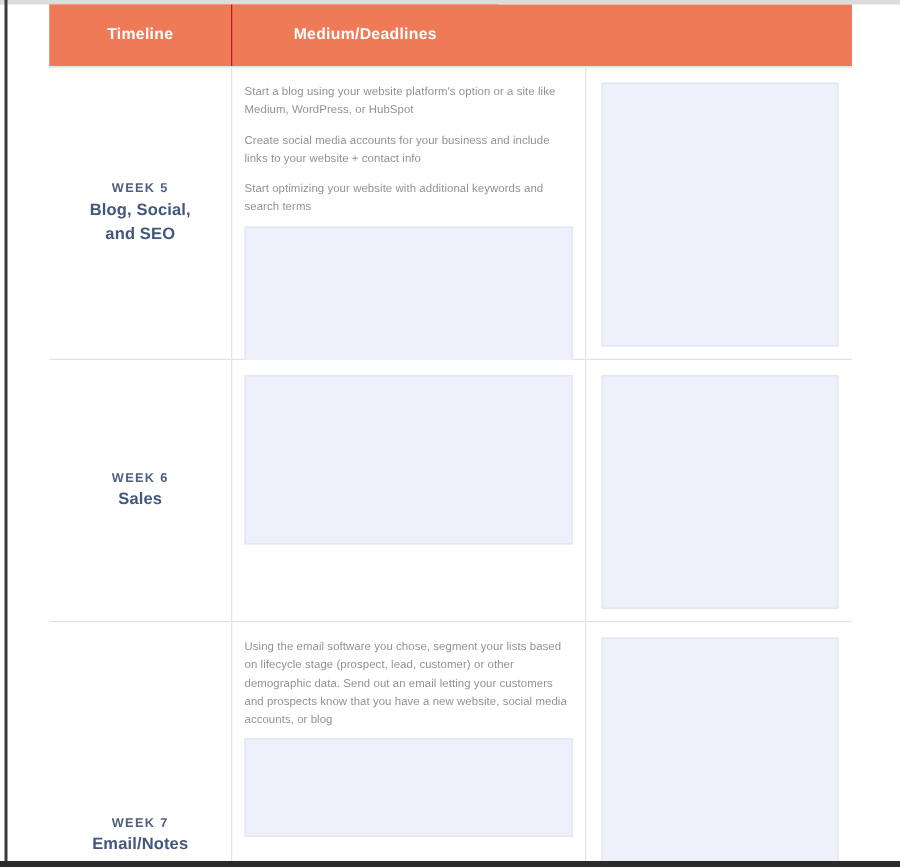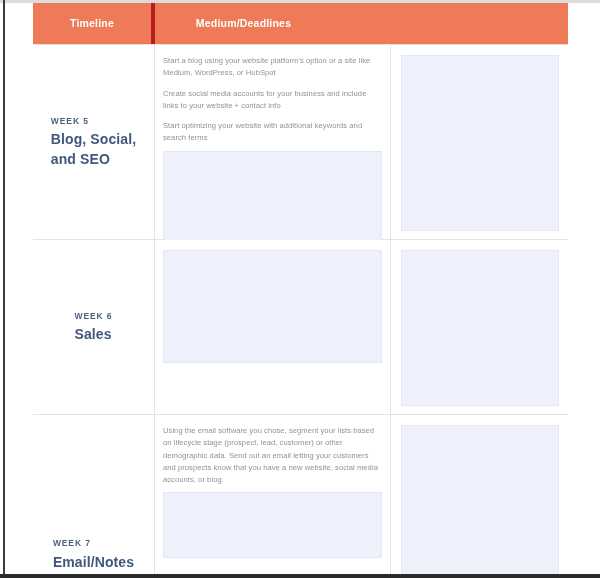--- a/index.html
+++ b/index.html
@@ -68,50 +68,51 @@
   
   .header-row { background: #ef7a58; }
   .header-cell {
     background: #ef7a58;
     color: #ffffff;
     font-size: 10.5px;
     font-weight: bold;
     letter-spacing: 0.2px;
     text-align: center;
     padding: 14px 4px 15px;
-    border-right: 4px solid #b91c1c;
+    border-right: 1px solid #b91c1c;
   }
   .header-cell:last-child { border-right: none; }
 
   
   .body-cell {
     border-right: 1px solid #e4e4e6;
     background: #ffffff;
     padding: 0;
   }
   .body-cell:last-child { border-right: none; }
 
   .timeline-cell {
     display: flex;
     align-items: center;
     justify-content: center;
+    text-align: center;
     padding: 6px 8px;
   }
   .timeline-inner { line-height: 1.45; }
   .week-label {
     display: block;
     color: #4f5f7e;
     font-size: 8.5px;
     font-weight: bold;
     letter-spacing: 0.9px;
   }
   .week-title {
     display: block;
     color: #42577d;
-    font-size: 14px;
+    font-size: 11px;
     font-weight: bold;
     letter-spacing: 0.1px;
     margin-top: 2px;
   }
 
   .activities-cell { padding: 10px 8px 8px 8px; }
   .activity-p {
     color: #8f9299;
     font-size: 7.6px;
     line-height: 1.62;

